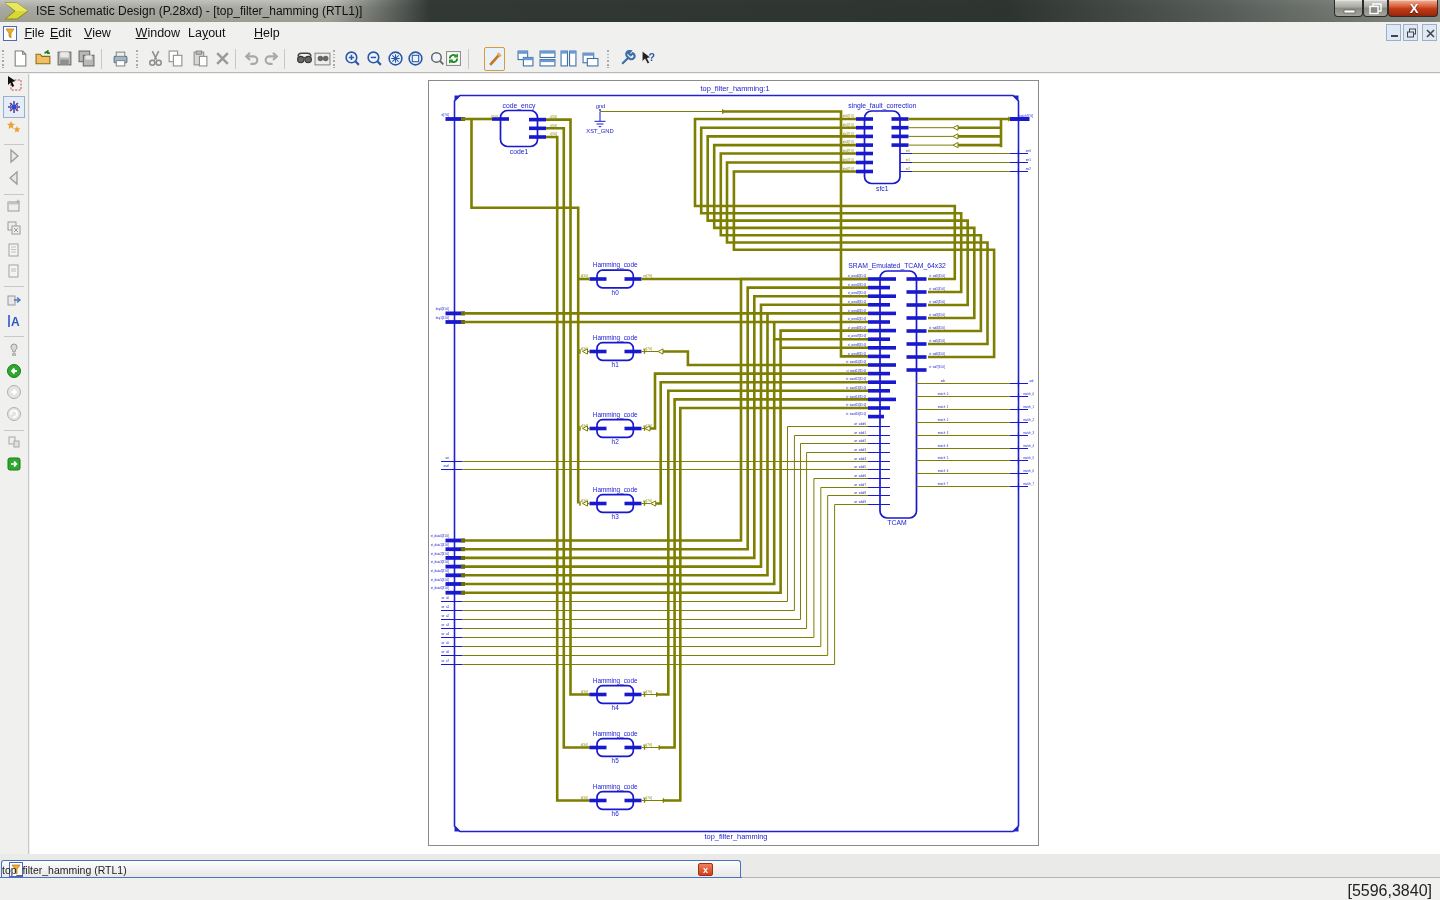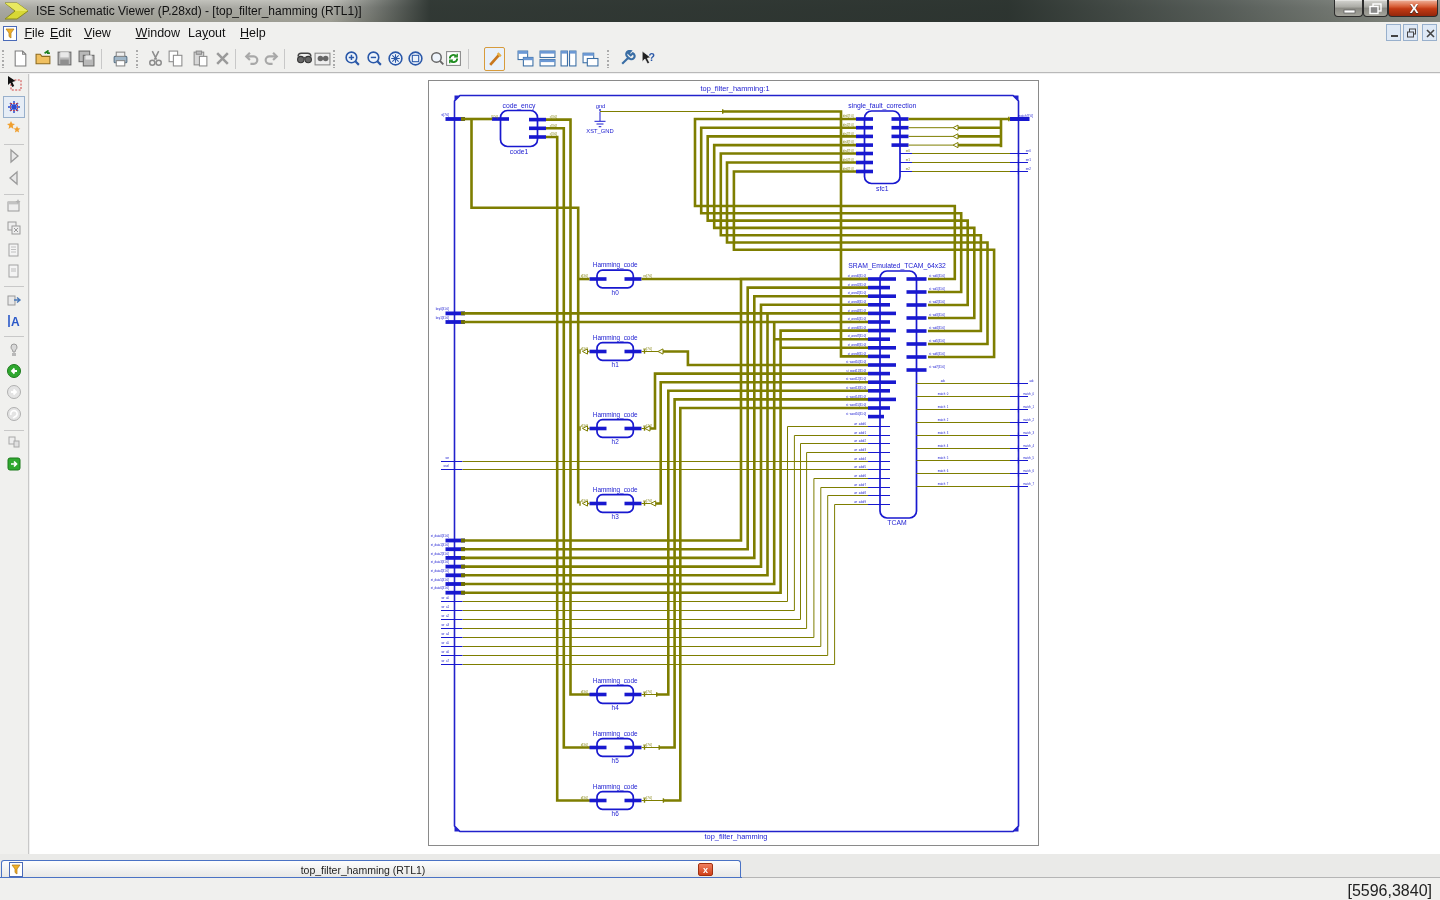--- a/index.html
+++ b/index.html
@@ -24,33 +24,33 @@
 border:1px solid #d79b3c;border-radius:2px;padding:3px 2px}
 .sidebar{position:absolute;left:0;top:74px;width:29px;height:781px;background:#f0f0ee;border-right:1px solid #c8c8c8}
 .si{position:absolute;left:6px}
 .sact{position:absolute;left:3px;width:22px;height:22px;background:#e6edf6;border:1px solid #98b0cc;padding:2px}
 .ssep{position:absolute;left:4px;width:20px;height:1px;background:#c8c8c8}
 .canvas{position:absolute;left:30px;top:74px;width:1410px;height:780px;background:#fff}
 .tabbar{position:absolute;left:0;top:854px;width:1440px;height:24px;background:#eaeae8}
 .tab{position:absolute;left:1px;top:6px;width:740px;height:17px;background:linear-gradient(#fdfdfd,#e8e8e6);
 border:1.4px solid #4a72c4;border-radius:3px 3px 0 0;border-bottom:none}
 .tabline{position:absolute;left:0;top:22.6px;width:742px;height:1.6px;background:#4a72c4}.tabline2{position:absolute;left:742px;top:23px;width:698px;height:1px;background:#b5b5b5}
-.tabtxt{position:absolute;left:0;width:722px;text-align:center;top:2.5px;font-size:10.5px;color:#222}
+.tabtxt{position:absolute;left:0;width:722px;top:2.5px;font-size:10.5px;color:#222}
 .tabx{position:absolute;left:696px;top:1.5px;width:15px;height:13px;background:linear-gradient(#f08060,#d04018);border:1px solid #a03010;border-radius:2px;color:#fff;font-size:9px;font-weight:bold;text-align:center;line-height:12px}
 .tabicon{position:absolute;left:7px;top:1px}
 .statusbar{position:absolute;left:0;top:878px;width:1440px;height:22px;background:#f0f0ee}
 .coords{position:absolute;right:8px;top:4px;font-size:16px;color:#222}
 </style></head><body>
 <div class="titlebar">
     <div class="tdark"></div>
 <div class="ticon"><svg width="28" height="20" viewBox="0 0 28 20">
         <path d="M2 2 L14 2 L25 10 L14 18 L2 18 L12 10 Z" fill="#d8d835" stroke="#8a8a20" stroke-width="1"></path>
         <path d="M2 2 L14 2 L25 10 L13 10 Z" fill="#e8e860"></path>
       </svg></div>
-<span class="ttext">ISE Schematic Viewer (P.28xd) - [top_filter_hamming (RTL1)]</span>
+<span class="ttext">ISE Schematic Design (P.28xd) - [top_filter_hamming (RTL1)]</span>
 <div class="wbtn" style="left:1334px;width:29px;background:linear-gradient(#d5d5d1,#a9a9a3 45%,#8a8a84 50%,#a3a39b)"><svg width="29" height="17">
         <rect x="9" y="10" width="11" height="3" fill="#fff" stroke="#555" stroke-width="0.7"></rect>
       </svg></div>
     <div class="wbtn" style="left:1363px;width:25px;background:linear-gradient(#d5d5d1,#a9a9a3 45%,#8a8a84 50%,#a3a39b)"><svg width="25" height="17">
         <rect x="9" y="4" width="8" height="7" fill="none" stroke="#fff" stroke-width="1.4"></rect>
         <rect x="6" y="6.5" width="8" height="7" fill="#888" stroke="#fff" stroke-width="1.4"></rect>
       </svg></div>
     <div class="wbtn" style="left:1388px;width:50px;background:linear-gradient(#f0b49c,#d85f38 40%,#c23a14 55%,#94270c)"><svg width="50" height="17">
         <text x="25" y="13" font-size="13" font-weight="bold" fill="#fff" text-anchor="middle" font-family="Liberation Sans,sans-serif" style="text-shadow:0 1px 1px #333">X</text>
       </svg></div>
@@ -58,21 +58,21 @@
 <div class="menubar">
     <div class="micon"><svg width="14" height="15" viewBox="0 0 14 15">
         <rect x="0.5" y="0.5" width="13" height="14" fill="#fff" stroke="#4a6ab8"></rect>
         <path d="M3 3 h8 l-3 4 v5 l-2 -1.5 v-3.5 z" fill="#f0b028" stroke="#b07818" stroke-width="0.7"></path>
       </svg></div>
     <span class="mi" style="left:24.4px"><u>F</u>ile</span>
     <span class="mi" style="left:50px"><u>E</u>dit</span>
     <span class="mi" style="left:84px"><u>V</u>iew</span>
     <span class="mi" style="left:135.6px"><u>W</u>indow</span>
     <span class="mi" style="left:188px">La<u>y</u>out</span>
-    <span class="mi" style="left:240px"><u>H</u>elp</span>
+    <span class="mi" style="left:254px"><u>H</u>elp</span>
     <div class="mbtn" style="left:1386px"><svg width="15" height="17">
         <path d="M4 11 h7" stroke="#444" stroke-width="2"></path>
       </svg></div>
     <div class="mbtn" style="left:1403px"><svg width="15" height="17">
         <rect x="5.5" y="4" width="6" height="5" fill="none" stroke="#444" stroke-width="1.0"></rect>
         <rect x="3.5" y="7" width="6" height="5" fill="#dce6f5" stroke="#444" stroke-width="1.0"></rect>
       </svg></div>
     <div class="mbtn" style="left:1422px"><svg width="15" height="17">
         <path d="M4 5 l7 7 M11 5 l-7 7" stroke="#444" stroke-width="1.6"></path>
       </svg></div>

